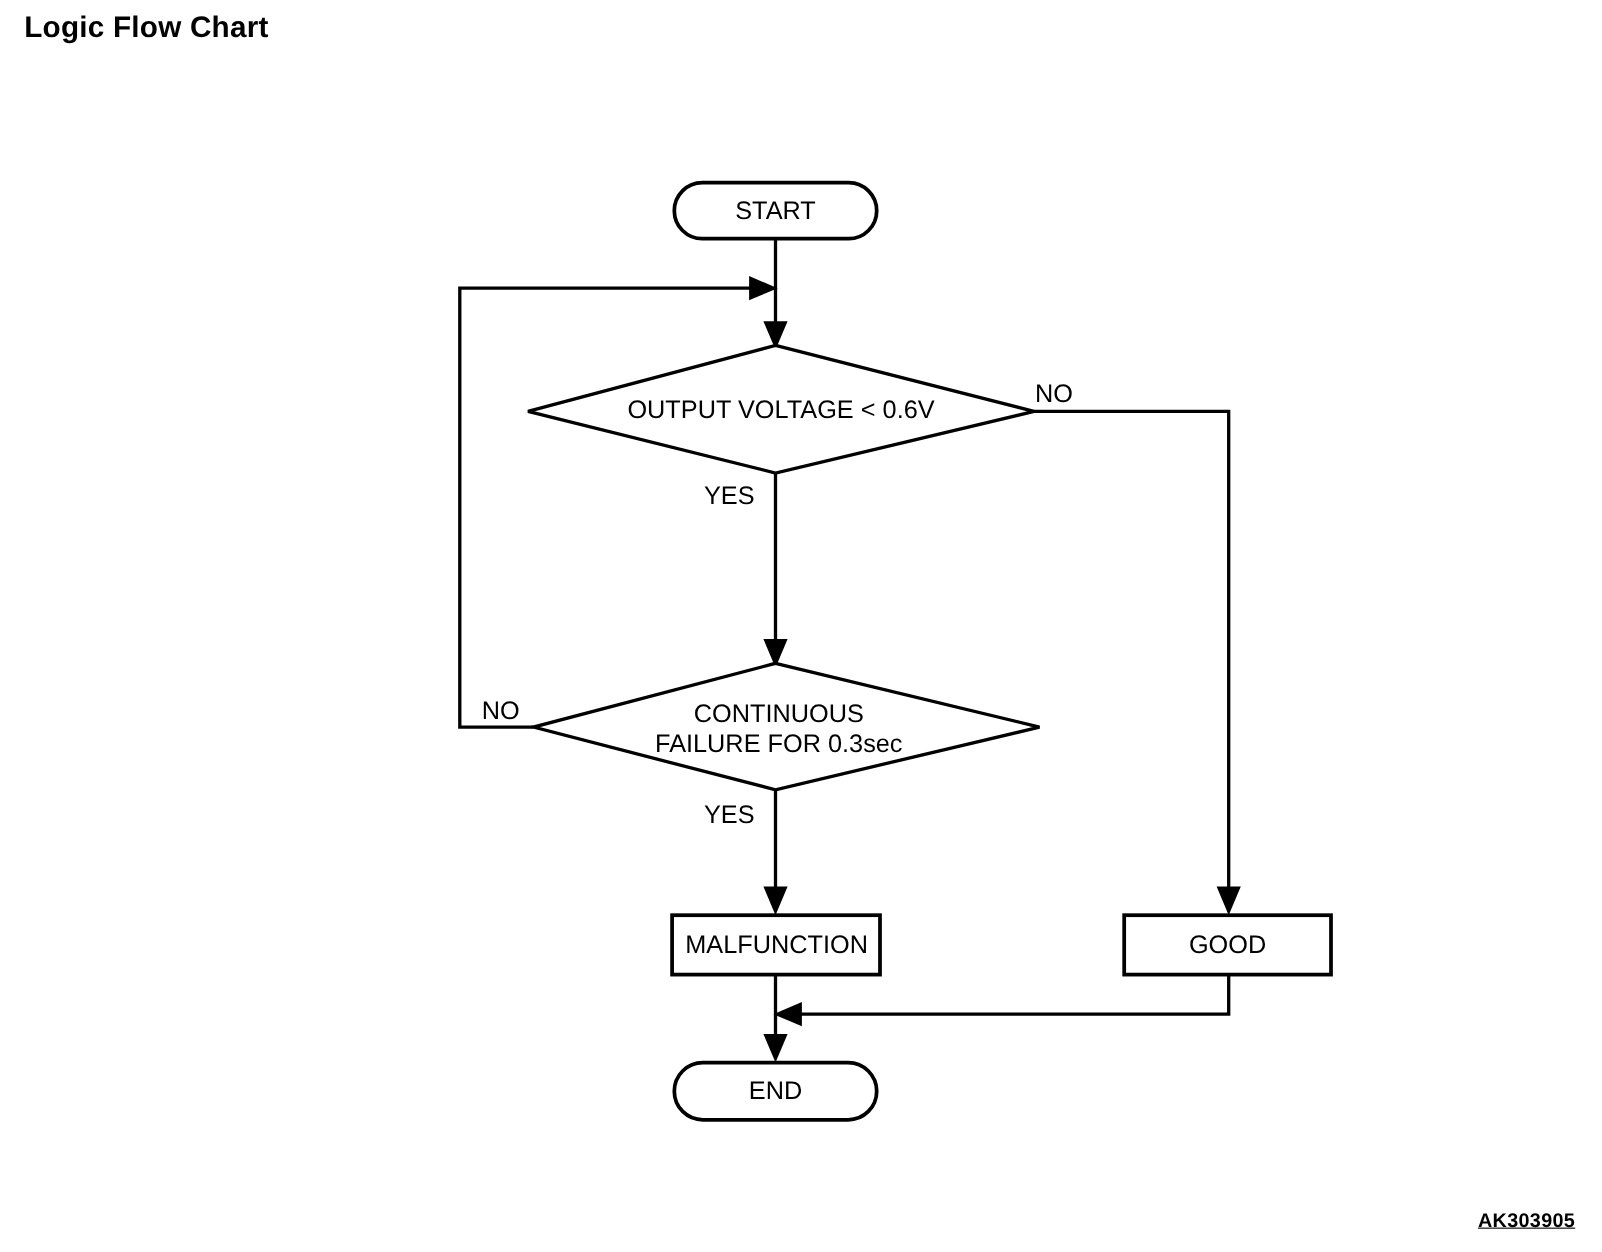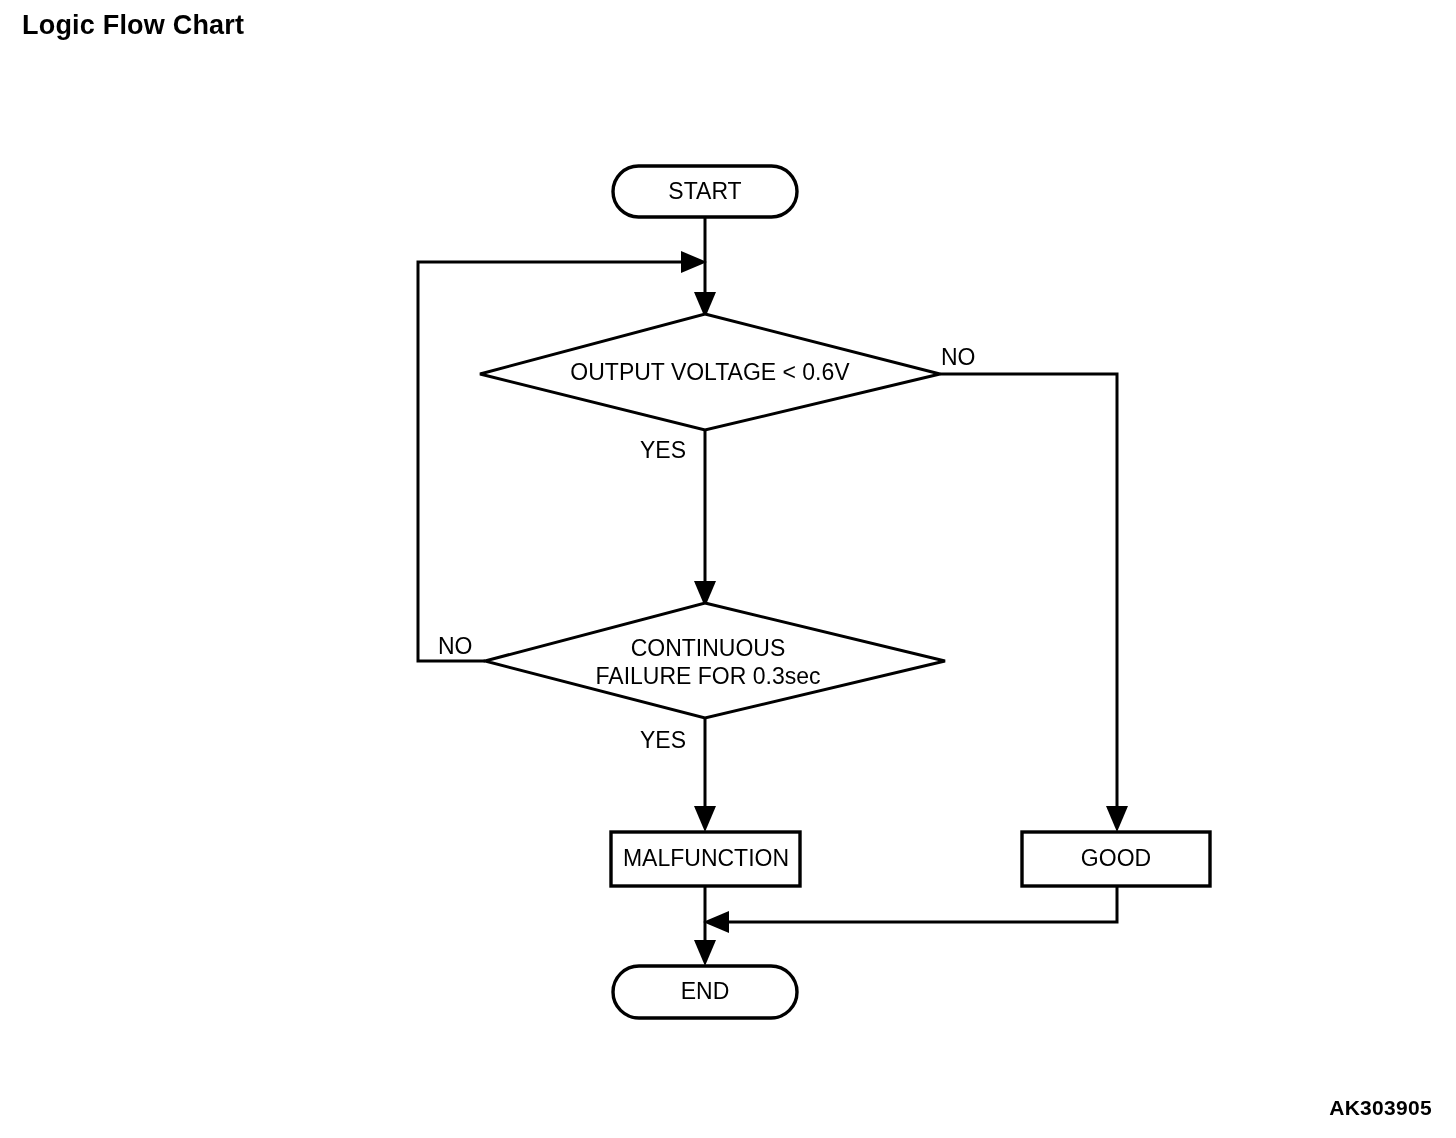--- a/index.html
+++ b/index.html
@@ -21,24 +21,25 @@
     top: 10px;
     font-size: 27px;
     font-weight: bold;
     letter-spacing: 0.2px;
     white-space: nowrap;
   }
   #figure-code {
     position: absolute;
     right: 24px;
     bottom: 18px;
-    font-size: 21px;
+    font-size: 18px;
     font-weight: bold;
     letter-spacing: 0.3px;
     white-space: nowrap;
+    text-decoration: underline;
   }
   #flow-svg {
     position: absolute;
     left: 0;
     top: 0;
   }
   .node-text {
     font-family: "Liberation Sans", sans-serif;
     font-size: 23px;
     fill: #000000;

